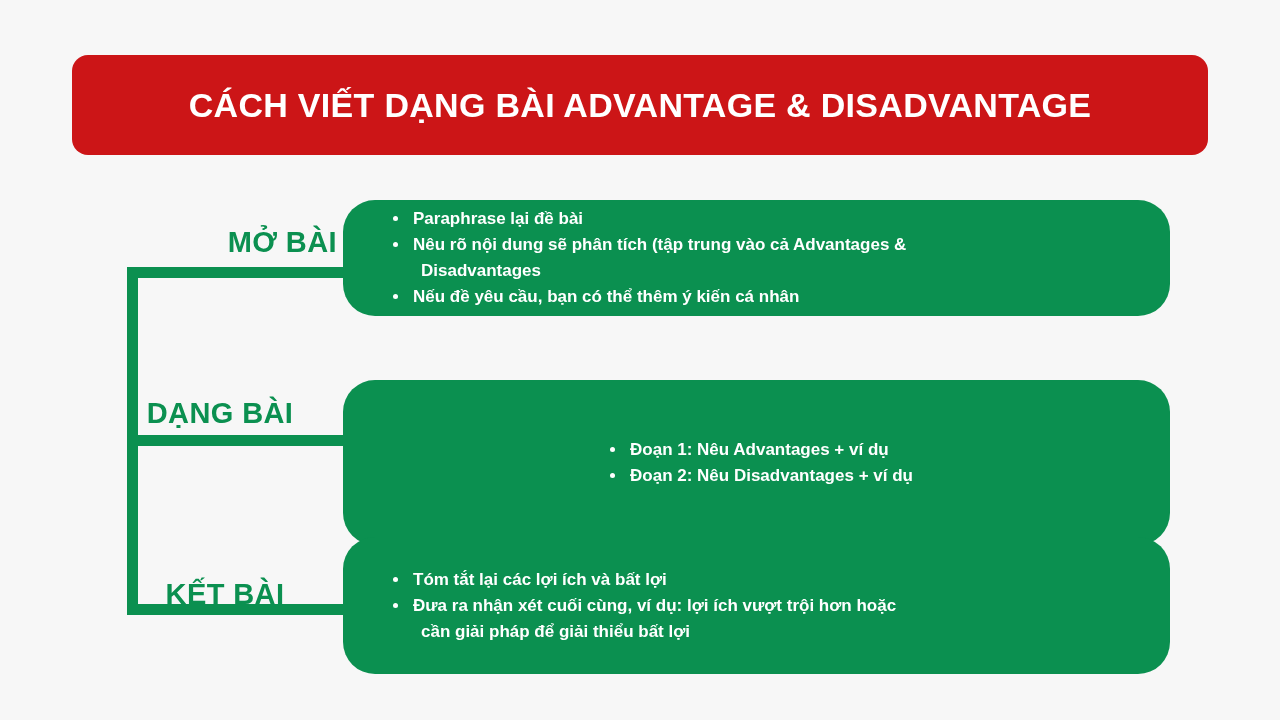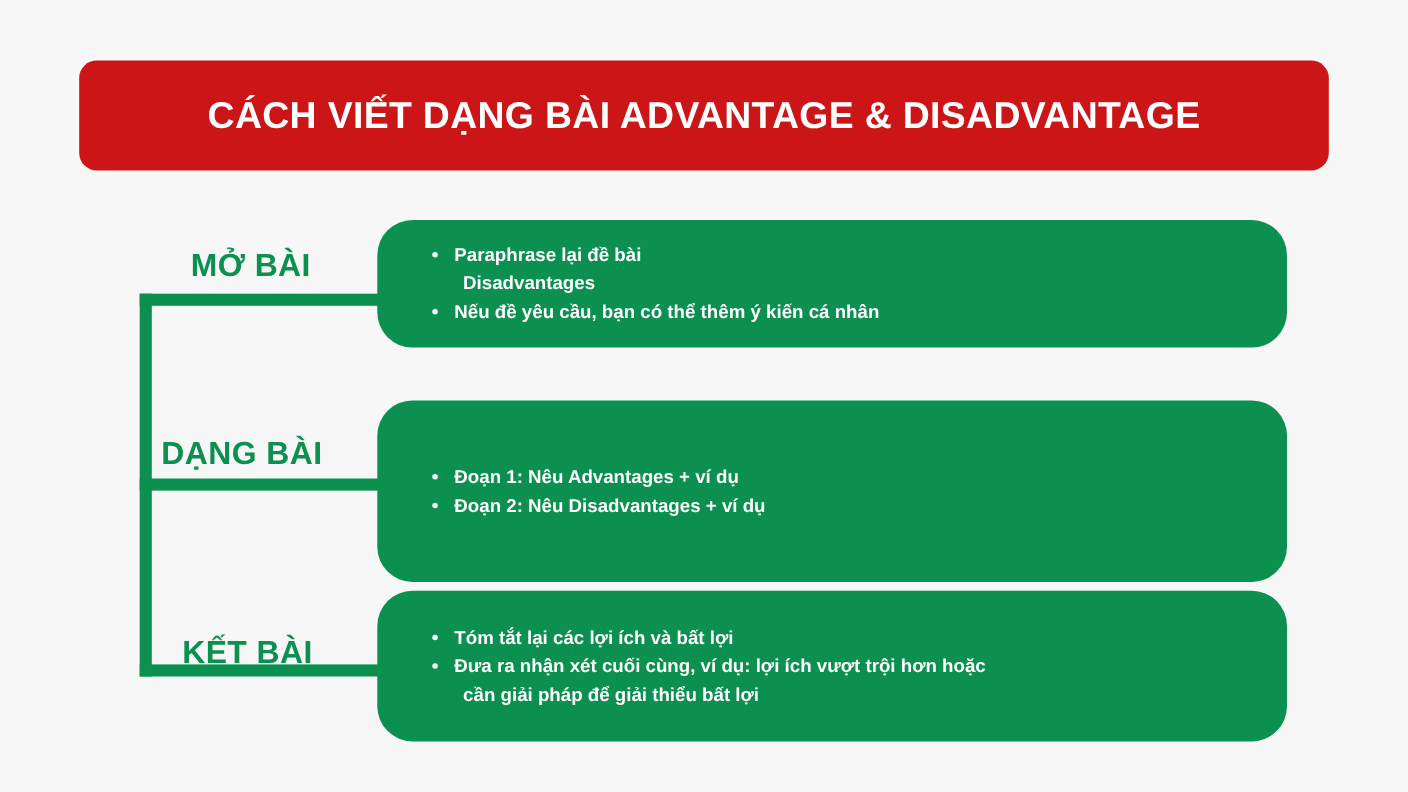--- a/index.html
+++ b/index.html
@@ -72,39 +72,39 @@
   .stage-label {
     position: absolute;
     color: #0b9050;
     font-size: 29px;
     font-weight: bold;
     letter-spacing: 0.4px;
     white-space: nowrap;
     text-align: center;
     width: 240px;
   }
-  #label-mo-bai   { left: 108px; top: 226px; }
+  #label-mo-bai   { left: 97px; top: 226px; text-align: right; }
   #label-than-bai { left: 100px; top: 397px; }
   #label-ket-bai  { left: 105px; top: 578px; }
 
   
   .content-box {
     position: absolute;
     left: 343px;
     width: 827px;
     background: #0b9050;
     border-radius: 32px;
     display: flex;
     flex-direction: column;
     justify-content: center;
     box-sizing: border-box;
     padding: 10px 40px 10px 48px;
   }
   #box-intro      { top: 200px;  height: 116px; }
-  #box-body       { top: 364px;  height: 165px; }
+  #box-body       { top: 380px;  height: 165px; align-items: center; }
   #box-conclusion { top: 537px;  height: 137px; }
 
   .bullet-list {
     list-style: none;
     margin: 0;
     padding: 0;
   }
   .bullet-list li {
     position: relative;
     color: #ffffff;
@@ -147,20 +147,21 @@
     <div class="bracket-arm arm-bottom"></div>
   </div>
 
   <div class="stage-label" id="label-mo-bai">MỞ BÀI</div>
   <div class="stage-label" id="label-than-bai">DẠNG BÀI</div>
   <div class="stage-label" id="label-ket-bai">KẾT BÀI</div>
 
   <div class="content-box" id="box-intro">
     <ul class="bullet-list">
       <li>Paraphrase lại đề bài</li>
+      <li>Nêu rõ nội dung sẽ phân tích (tập trung vào cả Advantages &amp;</li>
       <li class="continuation">Disadvantages</li>
       <li>Nếu đề yêu cầu, bạn có thể thêm ý kiến cá nhân</li>
     </ul>
   </div>
 
   <div class="content-box" id="box-body">
     <ul class="bullet-list">
       <li>Đoạn 1: Nêu Advantages + ví dụ</li>
       <li>Đoạn 2: Nêu Disadvantages + ví dụ</li>
     </ul>

